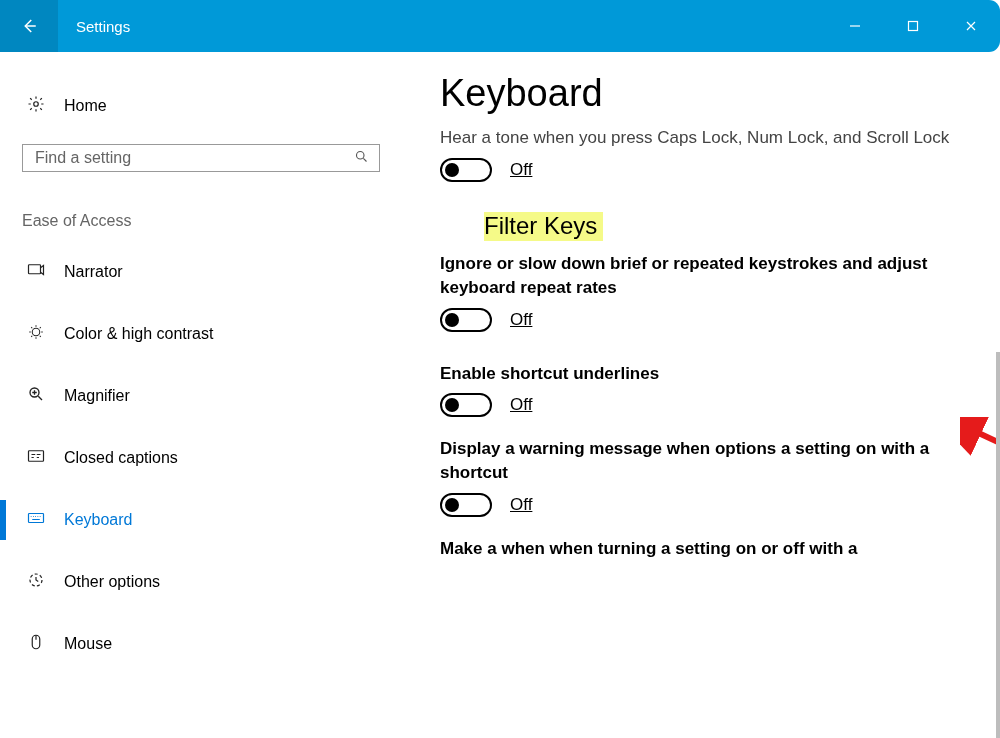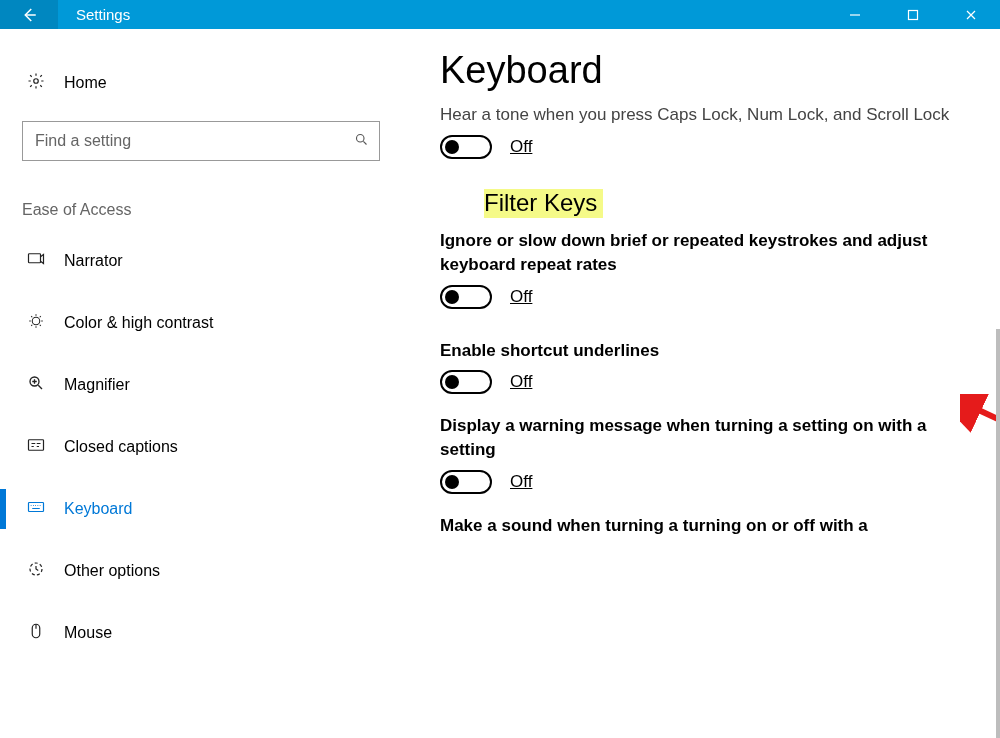--- a/index.html
+++ b/index.html
@@ -10,25 +10,26 @@
     color: #000;
     background: #fff;
     width: 1000px;
     height: 738px;
     overflow: hidden;
     position: relative;
   }
 
   
   .titlebar {
-    height: 29px;
+    height: 52px;
     background: #0099d8;
     color: #fff;
     display: flex;
     align-items: stretch;
+    border-radius: 11px;
   }
   .titlebar .back {
     width: 58px;
     background: #0087c0;
     display: flex; align-items: center; justify-content: center;
     font-size: 18px;
   }
   .titlebar .title {
     flex: 0 0 auto;
     display: flex; align-items: center;
@@ -66,21 +67,21 @@
     height: 48px;
     font-size: 16px;
     cursor: default;
   }
   .home-row { margin-bottom: 14px; }
   .home-row .icon, .nav-item .icon {
     width: 28px; text-align: center; margin-right: 14px;
     color: #222;
   }
   .searchbox {
-    width: 358px; height: 40px;
+    width: 358px; height: 28px;
     border: 1px solid #999;
     display: flex; align-items: center;
     padding: 0 10px 0 12px;
     color: #656565;
     margin-bottom: 40px;
   }
   .searchbox input {
     border: 0; outline: 0; flex: 1;
     font-size: 16px; color: #333;
     background: transparent;
@@ -303,29 +304,29 @@
 
 
     <div class="desc">Enable shortcut underlines</div>
     <div class="toggle-row" style="margin-bottom:20px">
       <div class="toggle">
           <div class="knob"></div>
         </div>
       <span class="toggle-label">Off</span>
     </div>
 
-    <div class="desc">Display a warning message when turning a setting on with a setting</div>
+    <div class="desc">Display a warning message when options a setting on with a shortcut</div>
     <div class="toggle-row" style="margin-bottom:20px">
       <div class="toggle">
           <div class="knob"></div>
         </div>
       <span class="toggle-label">Off</span>
     </div>
 
-    <div class="desc">Make a sound when turning a turning on or off with a</div>
+    <div class="desc">Make a when when turning a setting on or off with a</div>
 
     <svg class="arrow-annot" width="80" height="50">
       <defs>
         <marker id="ah" markerWidth="12" markerHeight="12" refX="2" refY="4" orient="auto">
           <path d="M0 0 L10 4 L0 8 Z" fill="#e51b1b"></path>
         </marker>
       </defs>
       <line x1="70" y1="40" x2="10" y2="12" stroke="#e51b1b" stroke-width="6" marker-end="url(#ah)"></line>
     </svg>
   </div>

